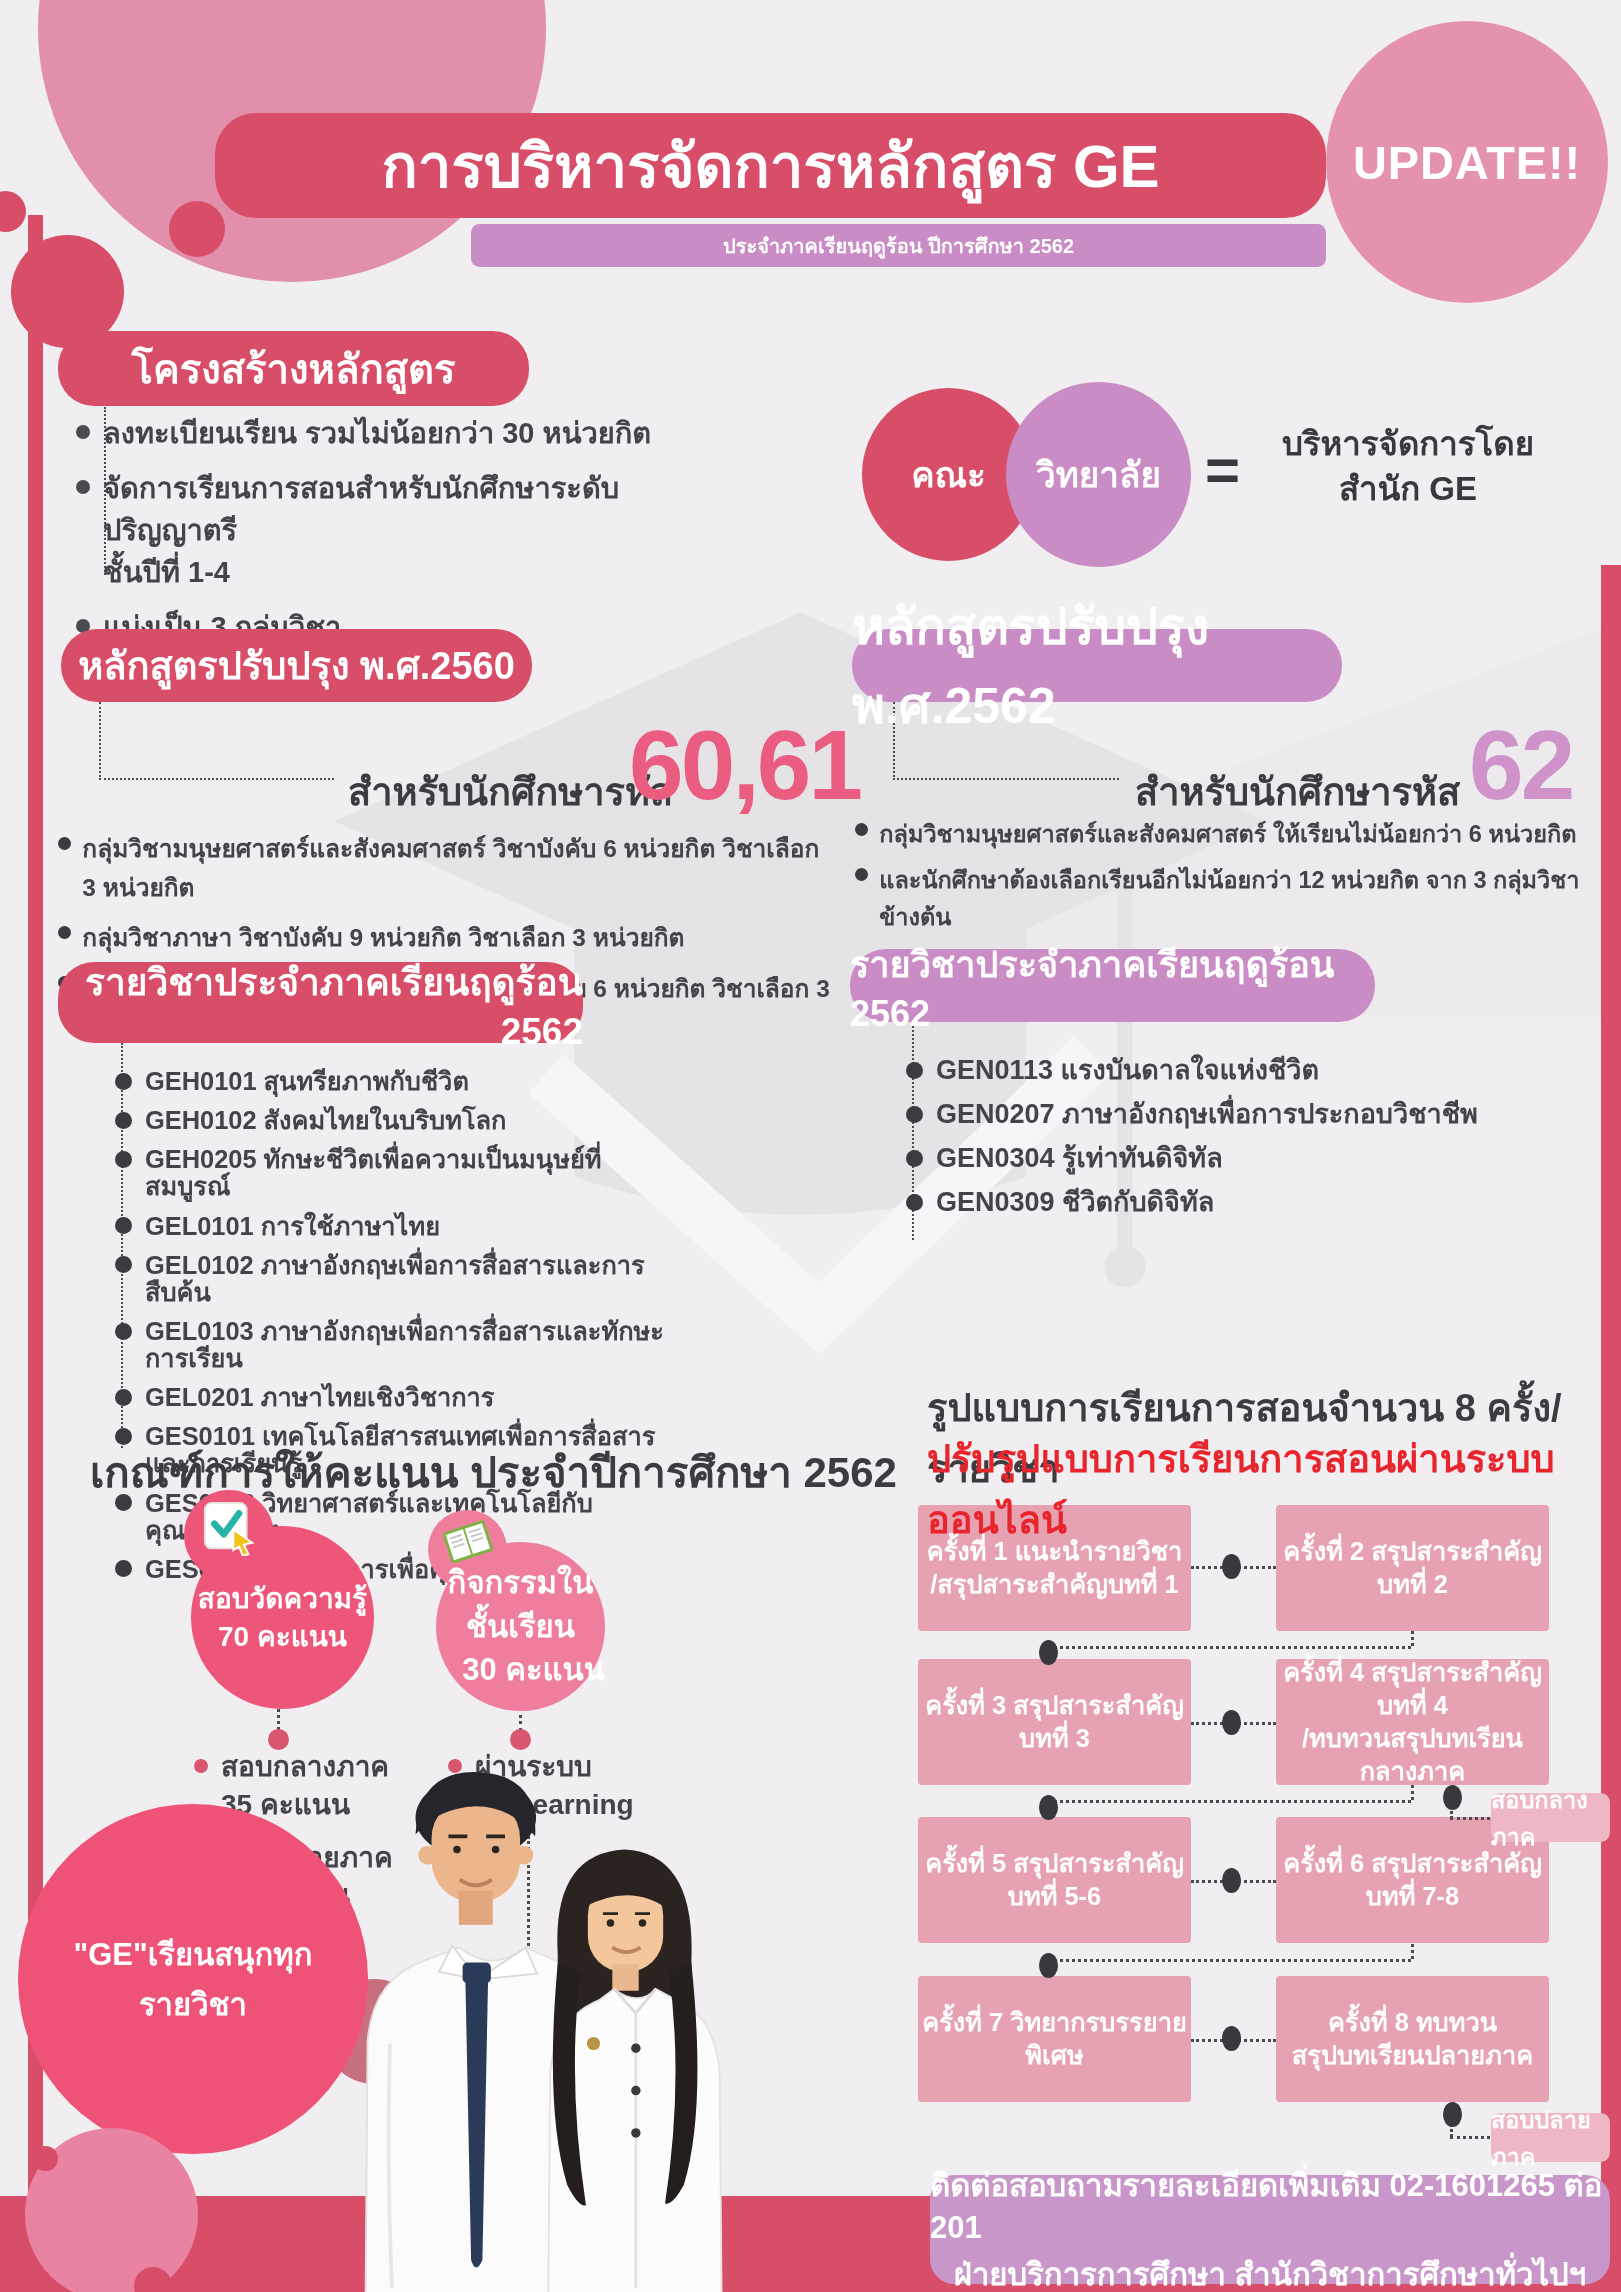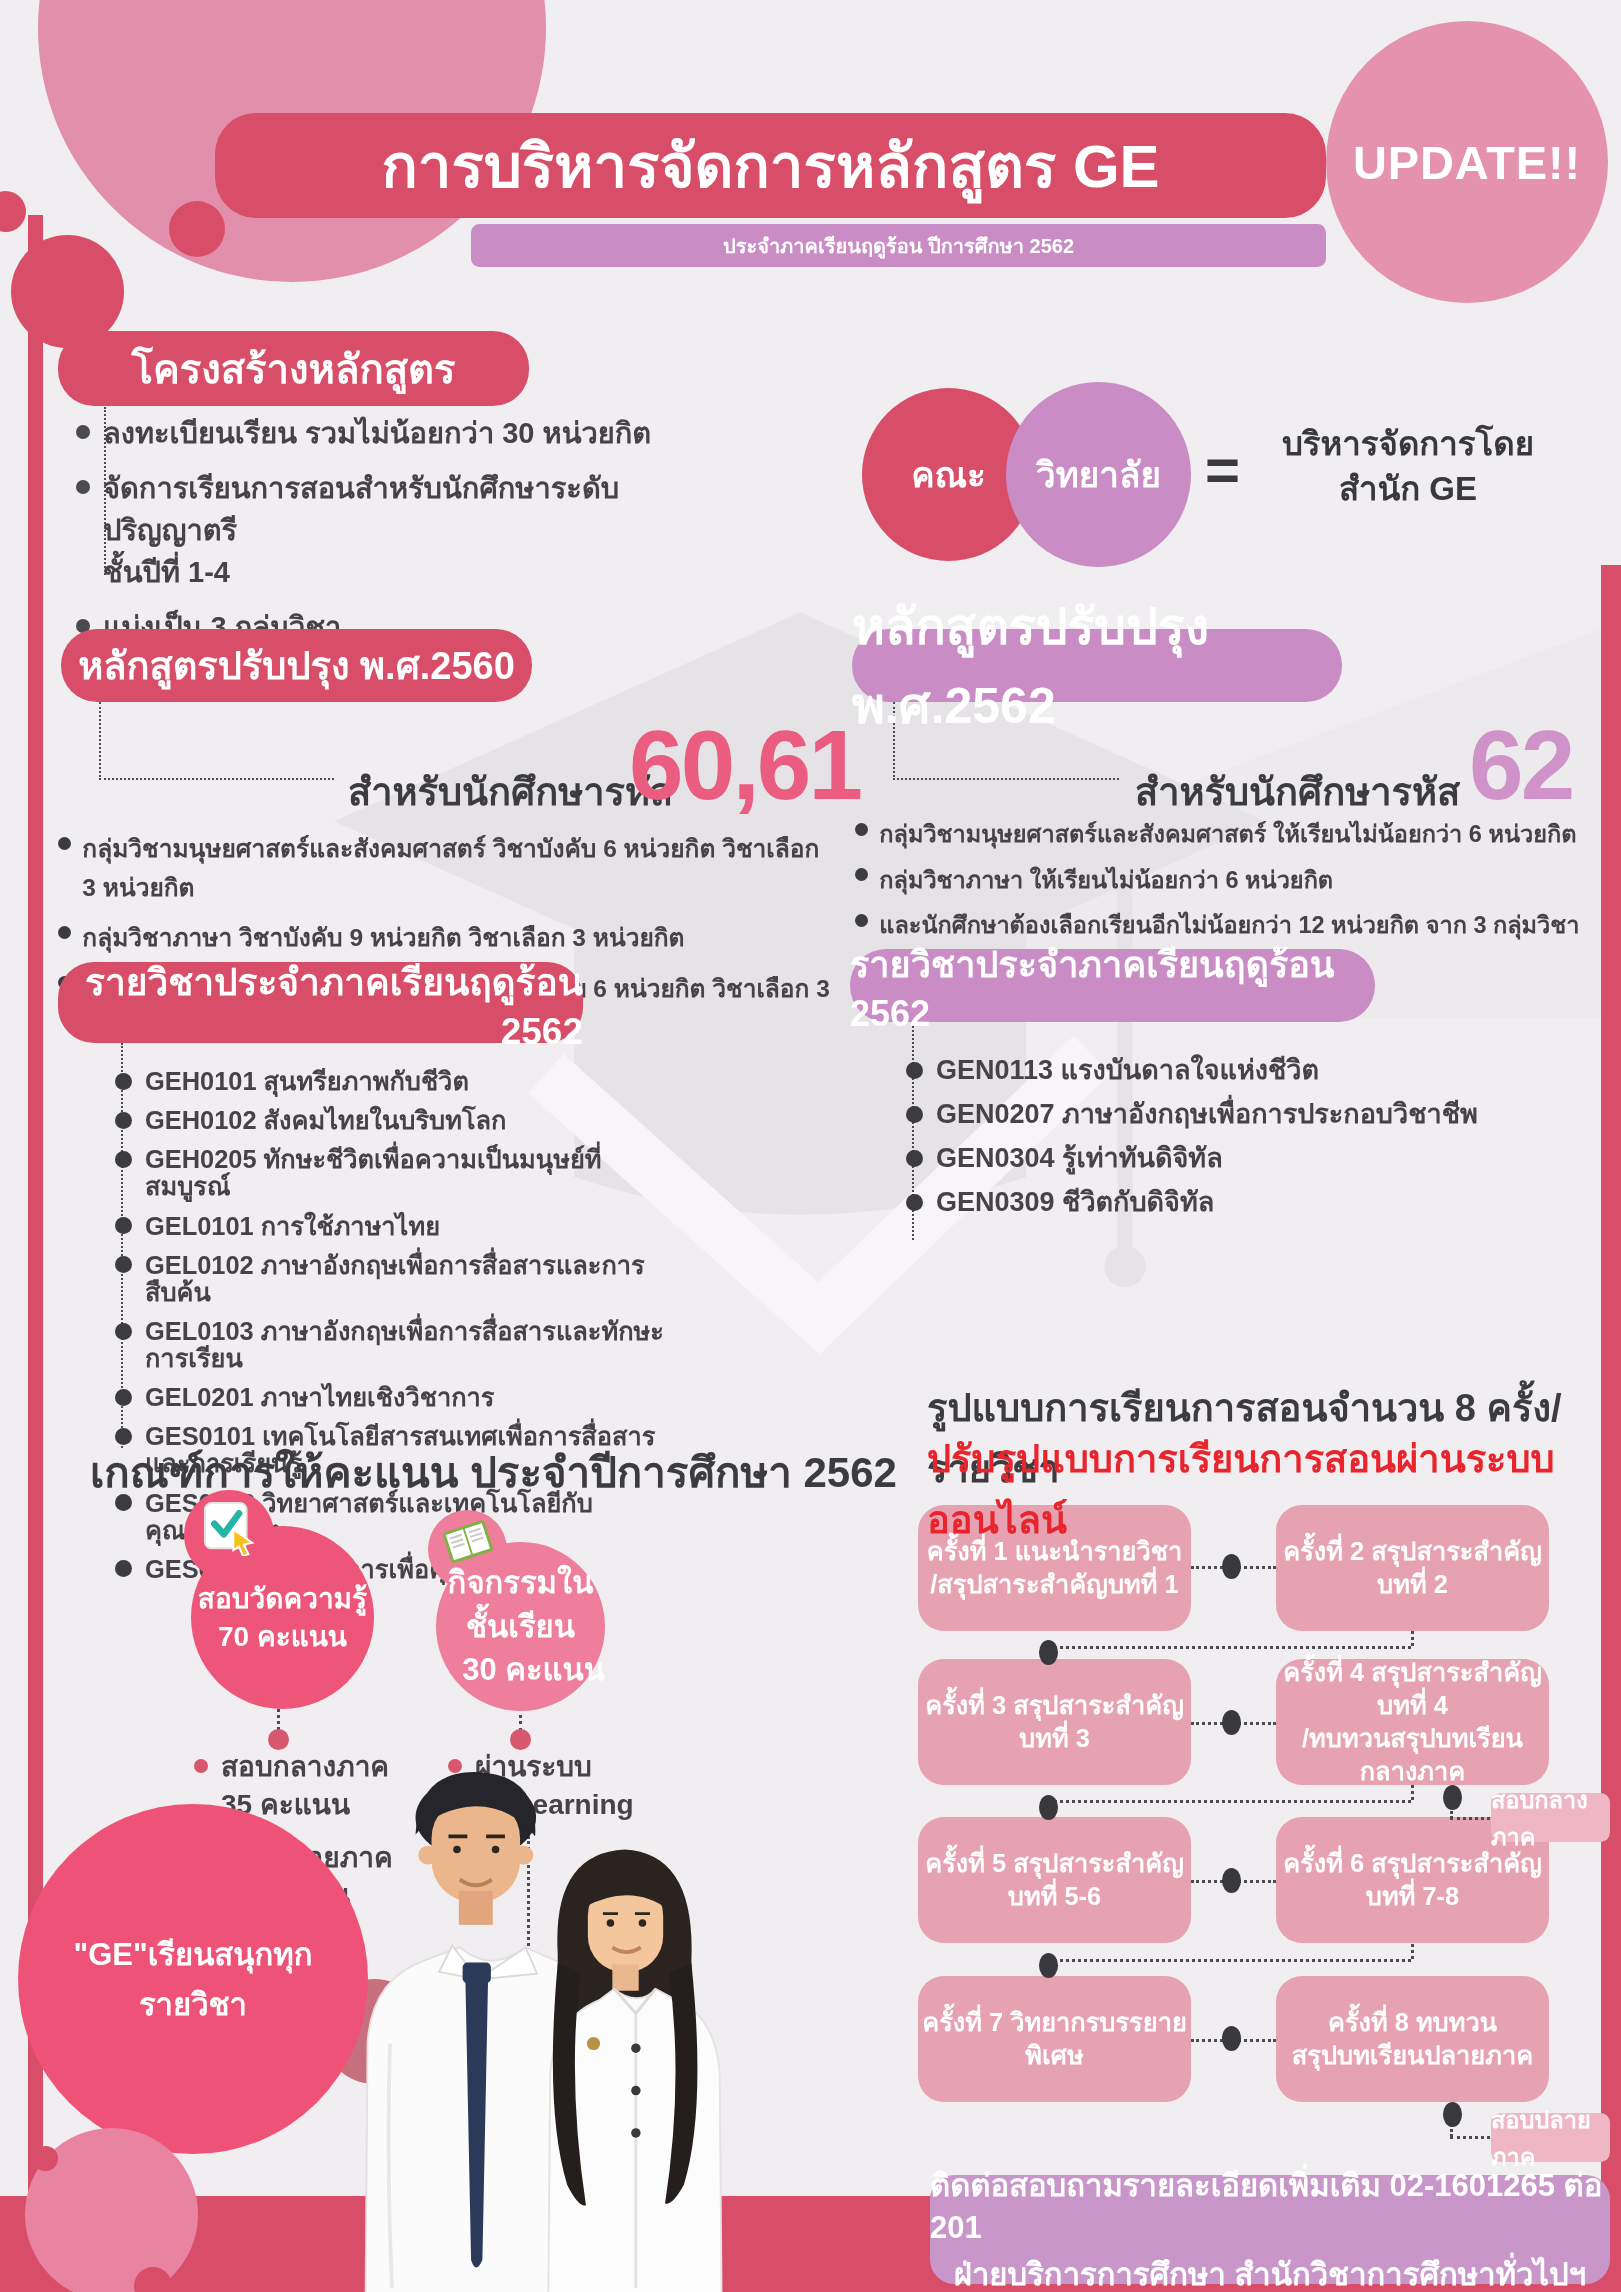--- a/index.html
+++ b/index.html
@@ -85,21 +85,21 @@
   .gc1-bump{left:184px;top:1490px;width:90px;height:90px;background:#ee5679;}
   .gc2{left:436px;top:1542px;width:169px;height:169px;background:#ee7e9b;font-size:31px;line-height:1.4;align-items:flex-end;}
   .gc2-bump{left:428px;top:1510px;width:79px;height:79px;background:#ee7e9b;}
   
   .slogan-circle{left:18px;top:1804px;width:350px;height:350px;background:#ee5277;
                  display:flex;align-items:center;justify-content:center;}
   .slogan-circle span{color:#fff;font-size:31px;font-weight:bold;text-align:center;width:311px;}
   
   .flow-title{left:927px;top:1377px;font-size:38px;font-weight:bold;color:#3c3b3f;}
   .flow-sub{left:927px;top:1428px;font-size:38px;font-weight:bold;color:#e8252d;}
-  .fbox{position:absolute;width:273px;height:126px;background:#e7a2b2;border-radius:26px;
+  .fbox{position:absolute;width:273px;height:126px;background:#e7a2b2;border-radius:4px;
         display:flex;align-items:center;justify-content:center;text-align:center;
         color:#fff;font-size:25.4px;font-weight:bold;line-height:1.3;white-space:pre-line;padding:4px;box-sizing:border-box;}
   .s1{left:918px;top:1505px;}  .s2{left:1276px;top:1505px;}
   .s3{left:918px;top:1659px;}  .s4{left:1276px;top:1659px;}
   .s5{left:918px;top:1817px;}  .s6{left:1276px;top:1817px;}
   .s7{left:918px;top:1976px;}  .s8{left:1276px;top:1976px;}
   .tag{position:absolute;width:119px;height:49px;background:#efb6c3;border-radius:9.4px;
        display:flex;align-items:center;justify-content:center;color:#fff;font-size:23.5px;font-weight:bold;z-index:6;}
   .tag1{left:1491px;top:1793px;}
   .tag2{left:1491px;top:2113px;}
@@ -200,24 +200,20 @@
     <span class="pre">หลักสูตรปรับปรุง พ.ศ.2562</span>
   </div>
   <div class="dv thin z1" style="left:893px;top:702px;height:75px;"></div>
   <div class="dh z1" style="left:893px;top:778px;width:226px;border-top-width:2.8px;"></div>
   <div class="for-label z2 pre" style="left:1135px;top:761px;">สำหรับนักศึกษารหัส</div>
   <div class="big-codes codes62 z2 pre" style="left:1469px;top:716px;">62</div>
   <div class="abs z2" id="cur62-list">
       <div class="li">
         <span class="lidot"></span>
         <span class="litxt">กลุ่มวิชามนุษยศาสตร์และสังคมศาสตร์ ให้เรียนไม่น้อยกว่า 6 หน่วยกิต</span>
-      </div>
-      <div class="li">
-        <span class="lidot"></span>
-        <span class="litxt">กลุ่มวิชาภาษา ให้เรียนไม่น้อยกว่า 6 หน่วยกิต</span>
       </div>
       <div class="li">
         <span class="lidot"></span>
         <span class="litxt">และนักศึกษาต้องเลือกเรียนอีกไม่น้อยกว่า 12 หน่วยกิต จาก 3 กลุ่มวิชาข้างต้น</span>
       </div>
     </div>
 
   <div class="pill red p-course1 z2">
     <span class="pre">รายวิชาประจำภาคเรียนฤดูร้อน 2562</span>
   </div>

